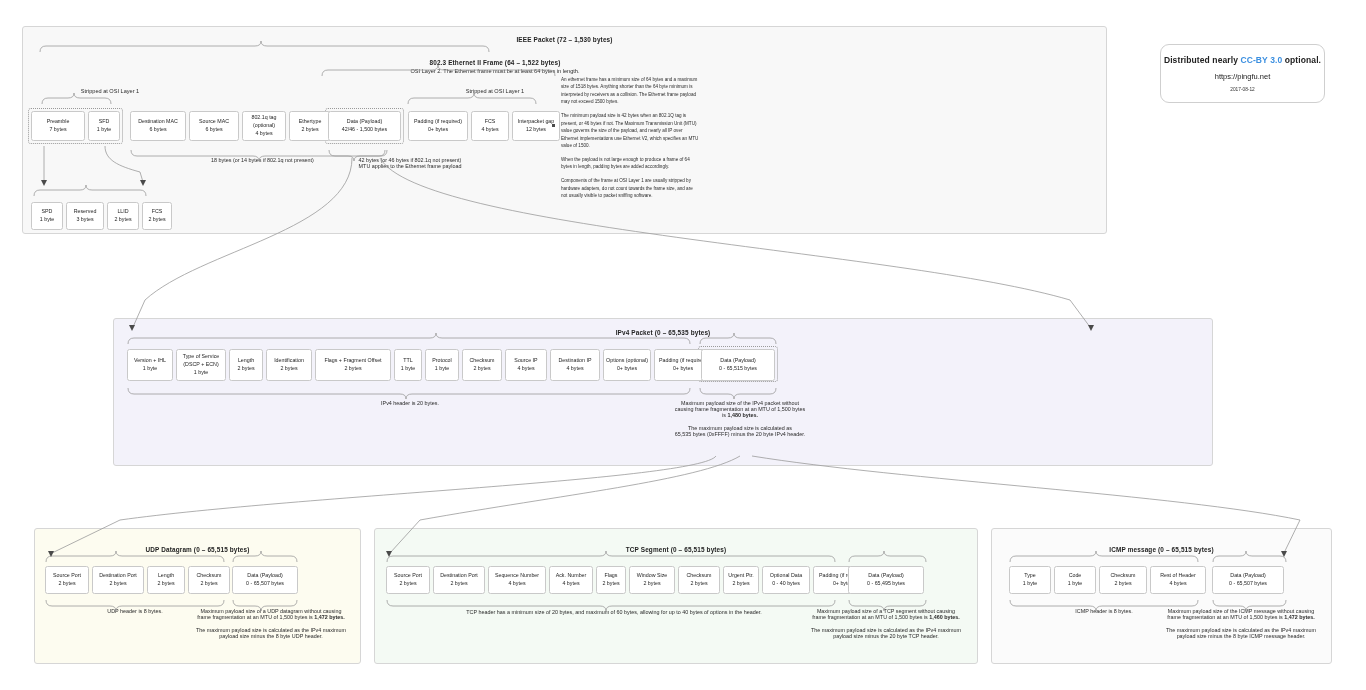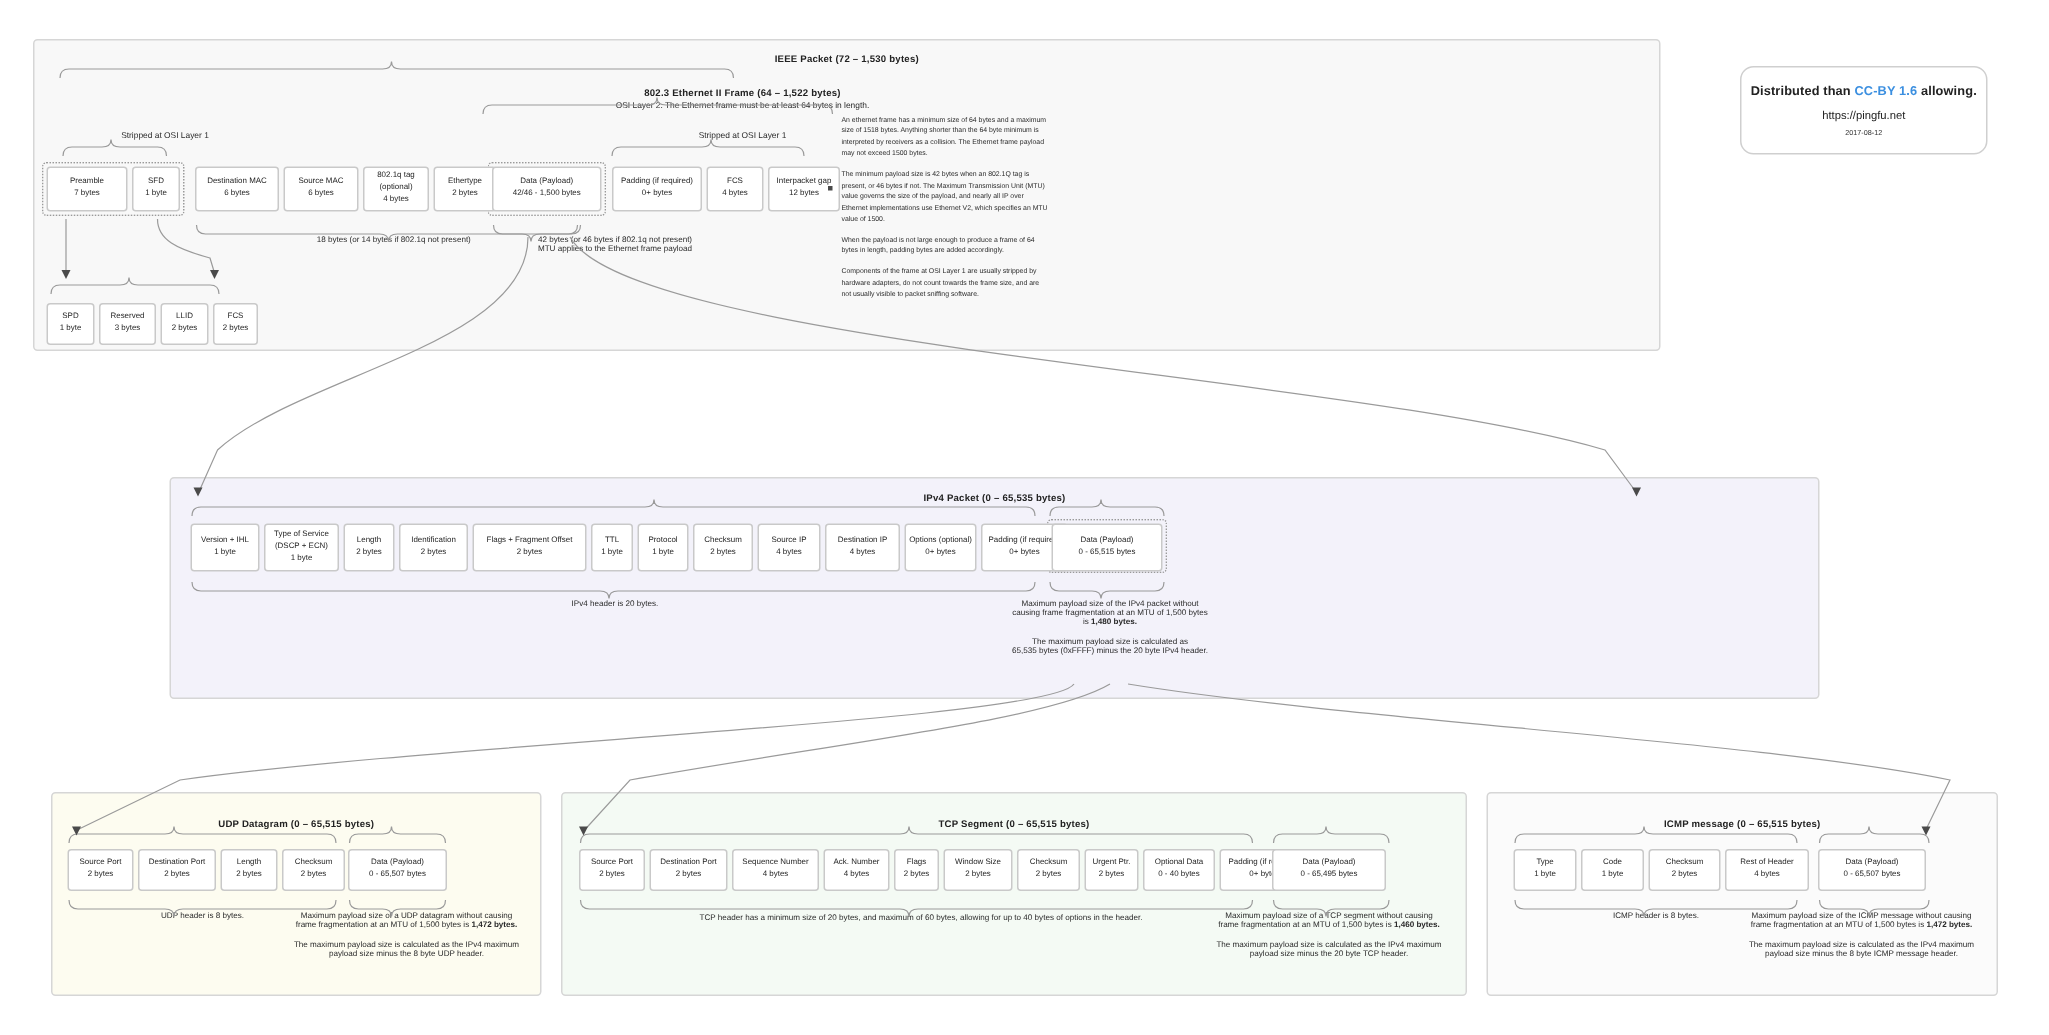--- a/index.html
+++ b/index.html
@@ -89,21 +89,21 @@
 
 <div id="stage">
 
   <div class="panel" id="panel-ethernet"></div>
   <div class="panel" id="panel-ipv4"></div>
   <div class="panel" id="panel-udp"></div>
   <div class="panel" id="panel-tcp"></div>
   <div class="panel" id="panel-icmp"></div>
 
   <div id="licence-box">
-    <div class="lic-line1"><span>Distributed than </span><span class="lic-link">CC-BY 1.6</span><span> allowing.</span></div>
+    <div class="lic-line1"><span>Distributed nearly </span><span class="lic-link">CC-BY 3.0</span><span> optional.</span></div>
     <div class="lic-url">https://pingfu.net</div>
     <div class="lic-date">2017-08-12</div>
   </div>
 
   <div class="title" style="left:22px; top:36px; width:1085px;">IEEE Packet (72 – 1,530 bytes)</div>
 
   <div class="title" style="left:165px; top:59px; width:660px;">802.3 Ethernet II Frame (64 – 1,522 bytes)</div>
   <div class="subtitle" style="left:165px; top:68px; width:660px;">OSI Layer 2. The Ethernet frame must be at least 64 bytes in length.</div>
 
   <div class="subtitle" style="left:20px; top:88px; width:180px;">Stripped at OSI Layer 1</div>

